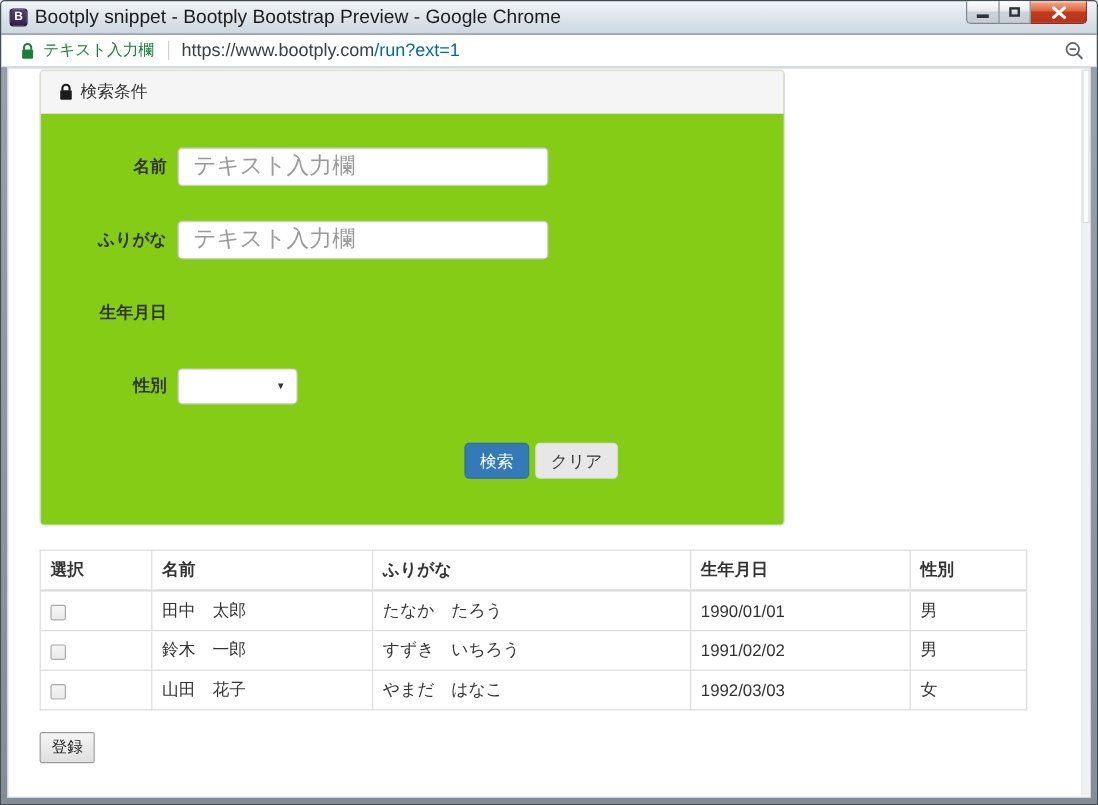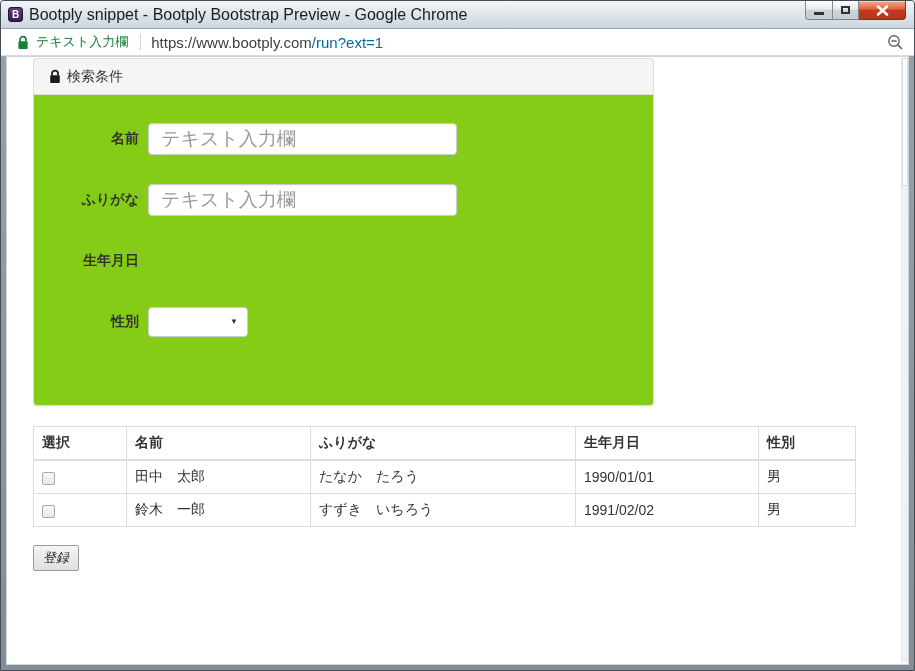--- a/index.html
+++ b/index.html
@@ -86,21 +86,21 @@
                    text-align:left; vertical-align:middle; height:22px; overflow:hidden; }
   .results-table th { border-bottom-width:2px; font-weight:bold; }
   .row-checkbox { appearance:none; -webkit-appearance:none; width:13px; height:13px;
                   border:1px solid #a9a9a9; border-radius:2px;
                   background:linear-gradient(#f6f6f6,#e9e9e9); vertical-align:middle; }
 
   
   .register-btn { margin:18px 0 0 0; font-size:13px; color:#222;
                   background:linear-gradient(#f5f5f5,#dfdfdf);
                   border:1px solid #9b9b9b; border-radius:2px; padding:3px 9px;
-                  font-family:inherit; cursor:pointer;font-style:italic; }
+                  font-family:inherit; cursor:pointer; }
 
   
   .vscroll { position:absolute; top:2px; right:6px; bottom:7px; width:7px;
              background:#f0f1f2; border-left:1px solid #e4e6e8; }
   .vscroll .thumb { position:absolute; top:0; left:0; right:0; height:128px;
              background:#fbfcfc; border:1px solid #d7dbde; }
 </style>
 </head>
 <body>
 
@@ -171,20 +171,24 @@
             <label class="form-label">生年月日</label>
           </div>
 
           <div class="form-row">
             <label class="form-label">性別</label>
             <div class="select-box">
               <span class="select-arrow">▼</span>
             </div>
           </div>
 
+          <div class="btn-row">
+            <button class="btn btn-search">検索</button>
+            <button class="btn btn-clear">クリア</button>
+          </div>
 
         </div>
       </div>
 
       
       <table class="results-table">
         <colgroup>
           <col style="width:93px">
             <col style="width:184px">
             <col style="width:265px">
@@ -208,20 +212,27 @@
             <td>1990/01/01</td>
             <td>男</td>
           </tr>
           <tr>
             <td><input type="checkbox" class="row-checkbox" style=""></td>
             <td>鈴木　一郎</td>
             <td>すずき　いちろう</td>
             <td>1991/02/02</td>
             <td>男</td>
           </tr>
+          <tr>
+            <td><input type="checkbox" class="row-checkbox" style=""></td>
+            <td>山田　花子</td>
+            <td>やまだ　はなこ</td>
+            <td>1992/03/03</td>
+            <td>女</td>
+          </tr>
         </tbody>
       </table>
 
       
       <button class="register-btn">登録</button>
 
     </div>
 
     <div class="vscroll">
       <div class="thumb"></div>

